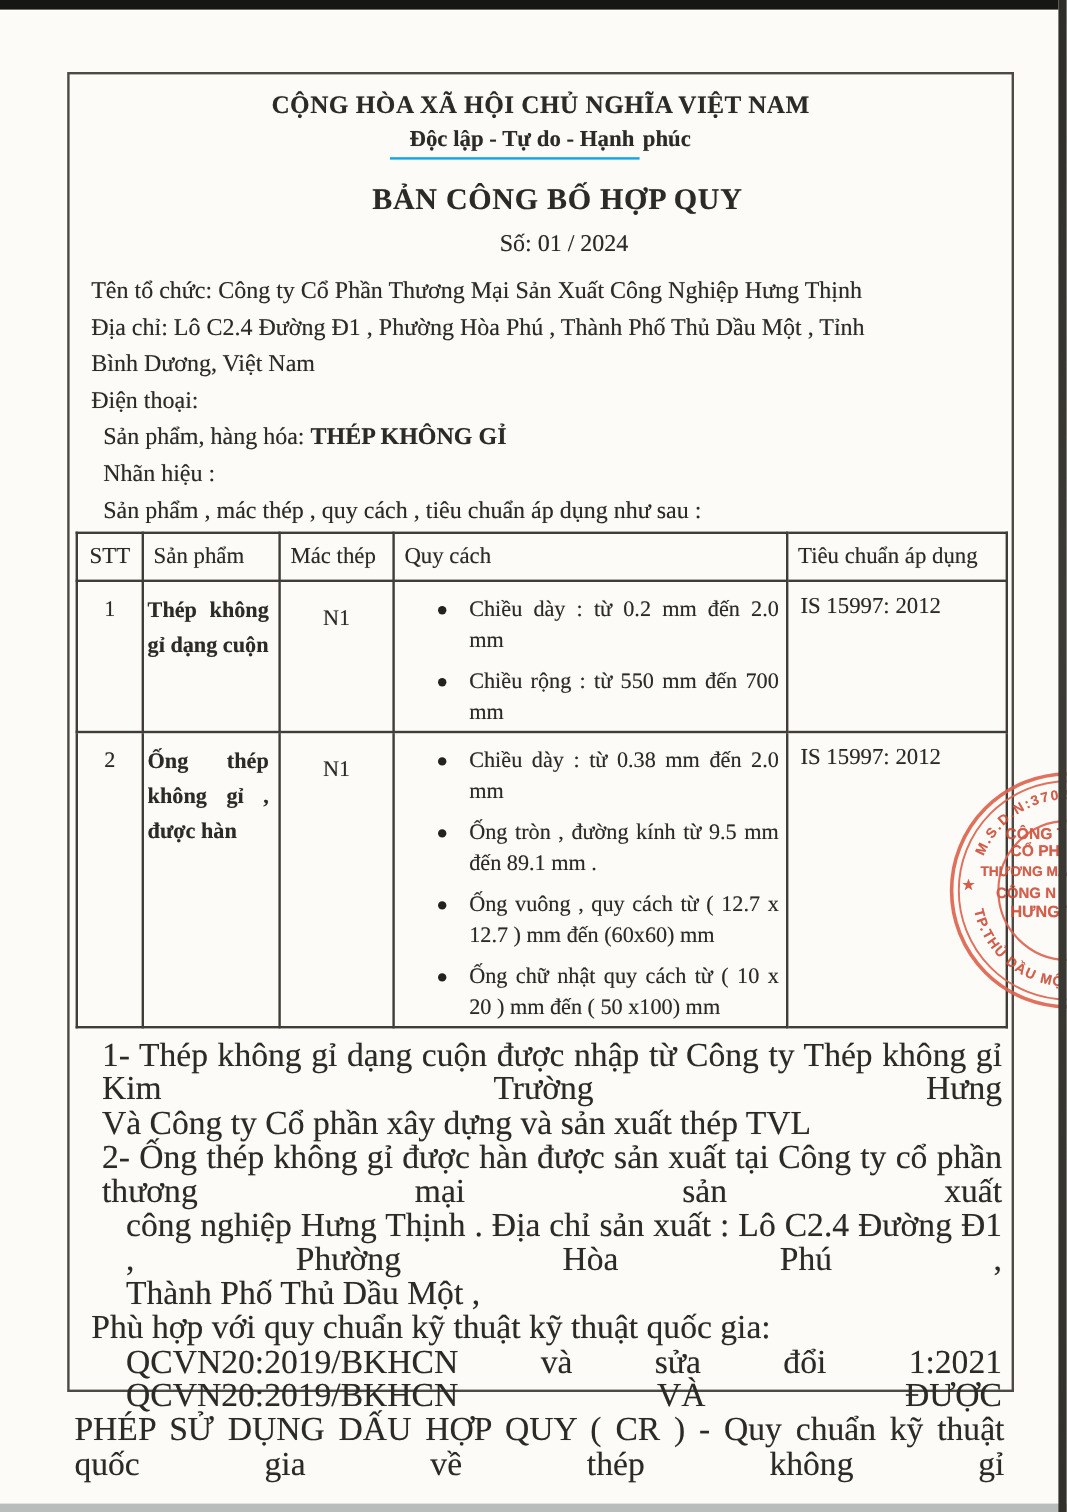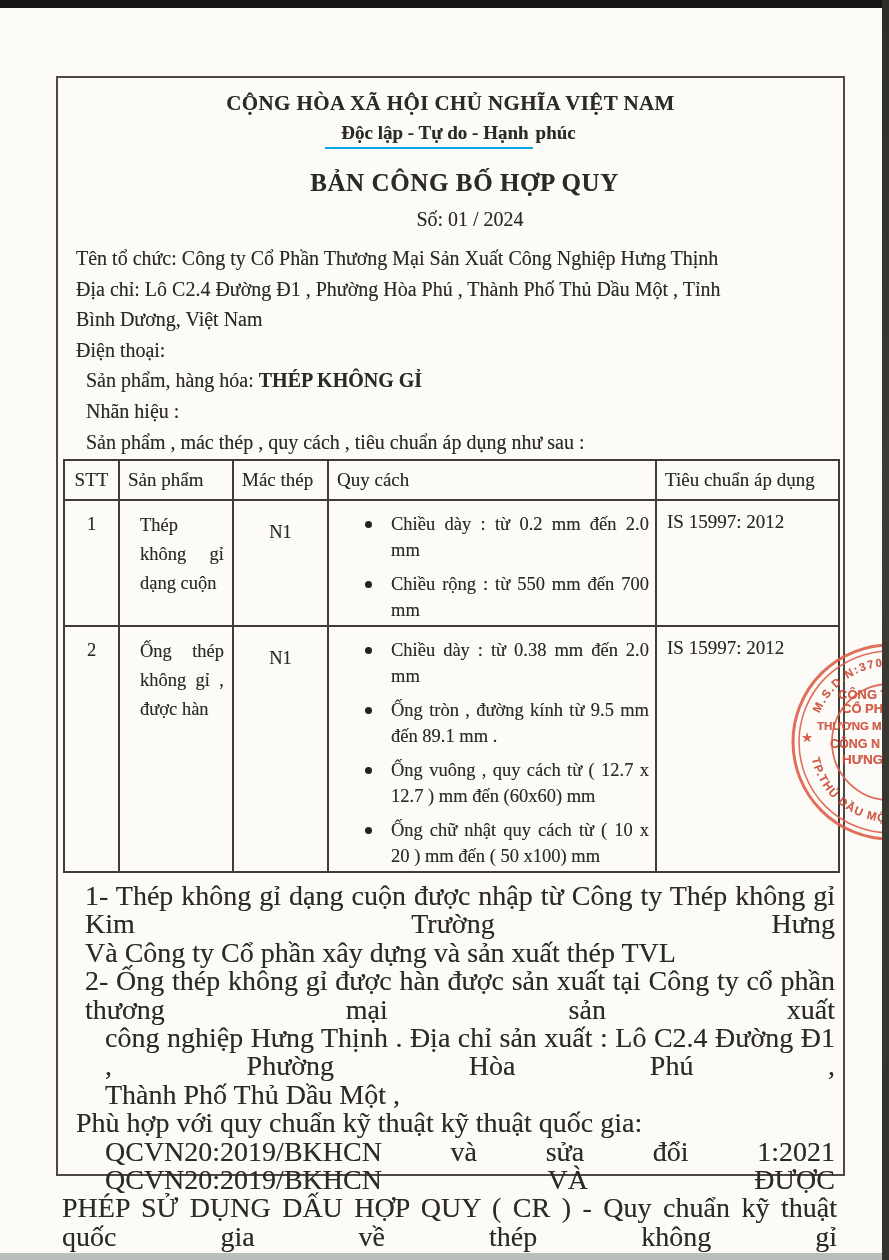--- a/index.html
+++ b/index.html
@@ -17,21 +17,21 @@
     overflow:hidden;
     font-family:"Liberation Serif","DejaVu Serif",serif;
     color:var(--ink);
     text-shadow:0 0 .6px rgba(44,42,39,.45);
   }
   .scan-top-bar{position:absolute;left:0;top:0;width:882px;height:8px;background:#161614;z-index:25;}
   .scan-right-strip{position:absolute;left:882px;top:0;width:7px;height:1260px;background:linear-gradient(180deg,#2e2d2a,#3c3b35 40%,#32312c);z-index:30;}
   .scan-bottom-bar{position:absolute;left:0;top:1253px;width:889px;height:7px;background:#b9bdbb;z-index:5;}
 
   .frame{
-    position:absolute;left:56px;top:76px;width:789px;height:1100px;
+    position:absolute;left:56px;top:60px;width:789px;height:1100px;
     border:2px solid var(--frame-border);z-index:10;
   }
 
   .hdr{position:absolute;top:13px;left:0;width:100%;text-align:center;}
   .hdr-national{font-size:21px;font-weight:bold;letter-spacing:.4px;}
   .hdr-motto{margin-top:6px;font-size:19px;font-weight:bold;}
   .hdr-motto .u{display:inline-block;border-bottom:2px solid #0ea5e9;padding:0 4px 3px 16px;}
   .hdr-motto .tail{margin-left:3px;}
 
   .doc-title{position:absolute;top:91px;left:0;width:100%;text-align:center;font-size:25px;font-weight:bold;letter-spacing:.6px;padding-left:28px;}
@@ -45,21 +45,21 @@
   table.doc-table{
     position:absolute;top:381px;left:5px;width:775px;
     border-collapse:collapse;table-layout:fixed;
     font-size:18.5px;line-height:26px;
   }
   .doc-table th,.doc-table td{border:2px solid #403d38;vertical-align:top;}
   .doc-table th{font-weight:normal;text-align:left;height:40px;vertical-align:middle;padding:2px 8px;font-size:19px;}
   .doc-table th.c{text-align:center;padding:2px 2px;}
   .doc-table td{padding:8px 6px;}
   td.cell-stt{text-align:center;padding-top:10px;}
-  td.cell-sp{text-align:justify;padding:10px 8px 8px 20px;line-height:29px;}
+  td.cell-sp{text-align:justify;padding:10px 8px 8px 3px;line-height:29px;font-weight:bold;}
   td.cell-mac{text-align:center;padding-top:18px;}
   td.cell-qc{padding:2px 8px 2px 0;}
   td.cell-std{padding:8px 6px 6px 10px;font-size:19px;}
   .spec{position:relative;margin:8px 0 0 62px;width:258px;text-align:justify;}
   .spec::before{content:"";position:absolute;left:-26px;top:10px;width:7px;height:7px;border-radius:50%;background:#24221f;}
 
   .notes{position:absolute;top:804px;left:18px;width:761px;font-size:28px;}
   .notes .ln{line-height:28.4px;}
   .jl{text-align:justify;text-align-last:justify;}
   .ml9{margin-left:9px;width:750px;}

